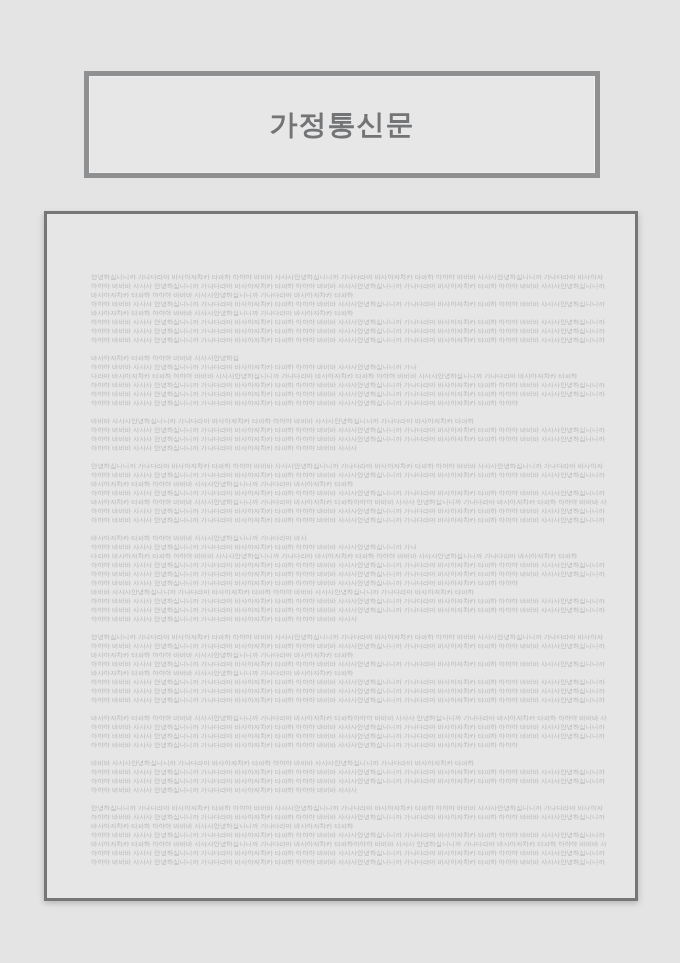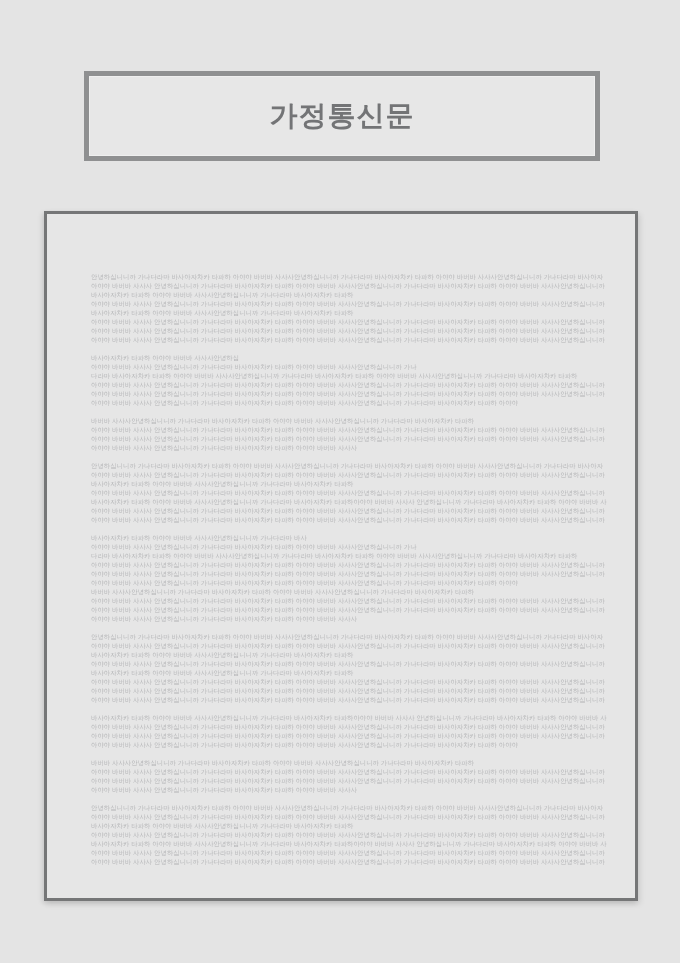--- a/index.html
+++ b/index.html
@@ -17,21 +17,21 @@
   .stage {
     position: absolute;
     inset: 0;
   }
   
   .title-box {
     position: absolute;
     left: 84px;
     top: 71px;
     width: 516px;
-    height: 90px;
+    height: 107px;
     box-sizing: border-box;
     border: 5px solid #8f9091;
     background: #e7e7e7;
     display: flex;
     align-items: center;
     justify-content: center;
     box-shadow: 0 0 0 1px rgba(255,255,255,0.35) inset;
   }
   .title-text {
     font-size: 28px;

